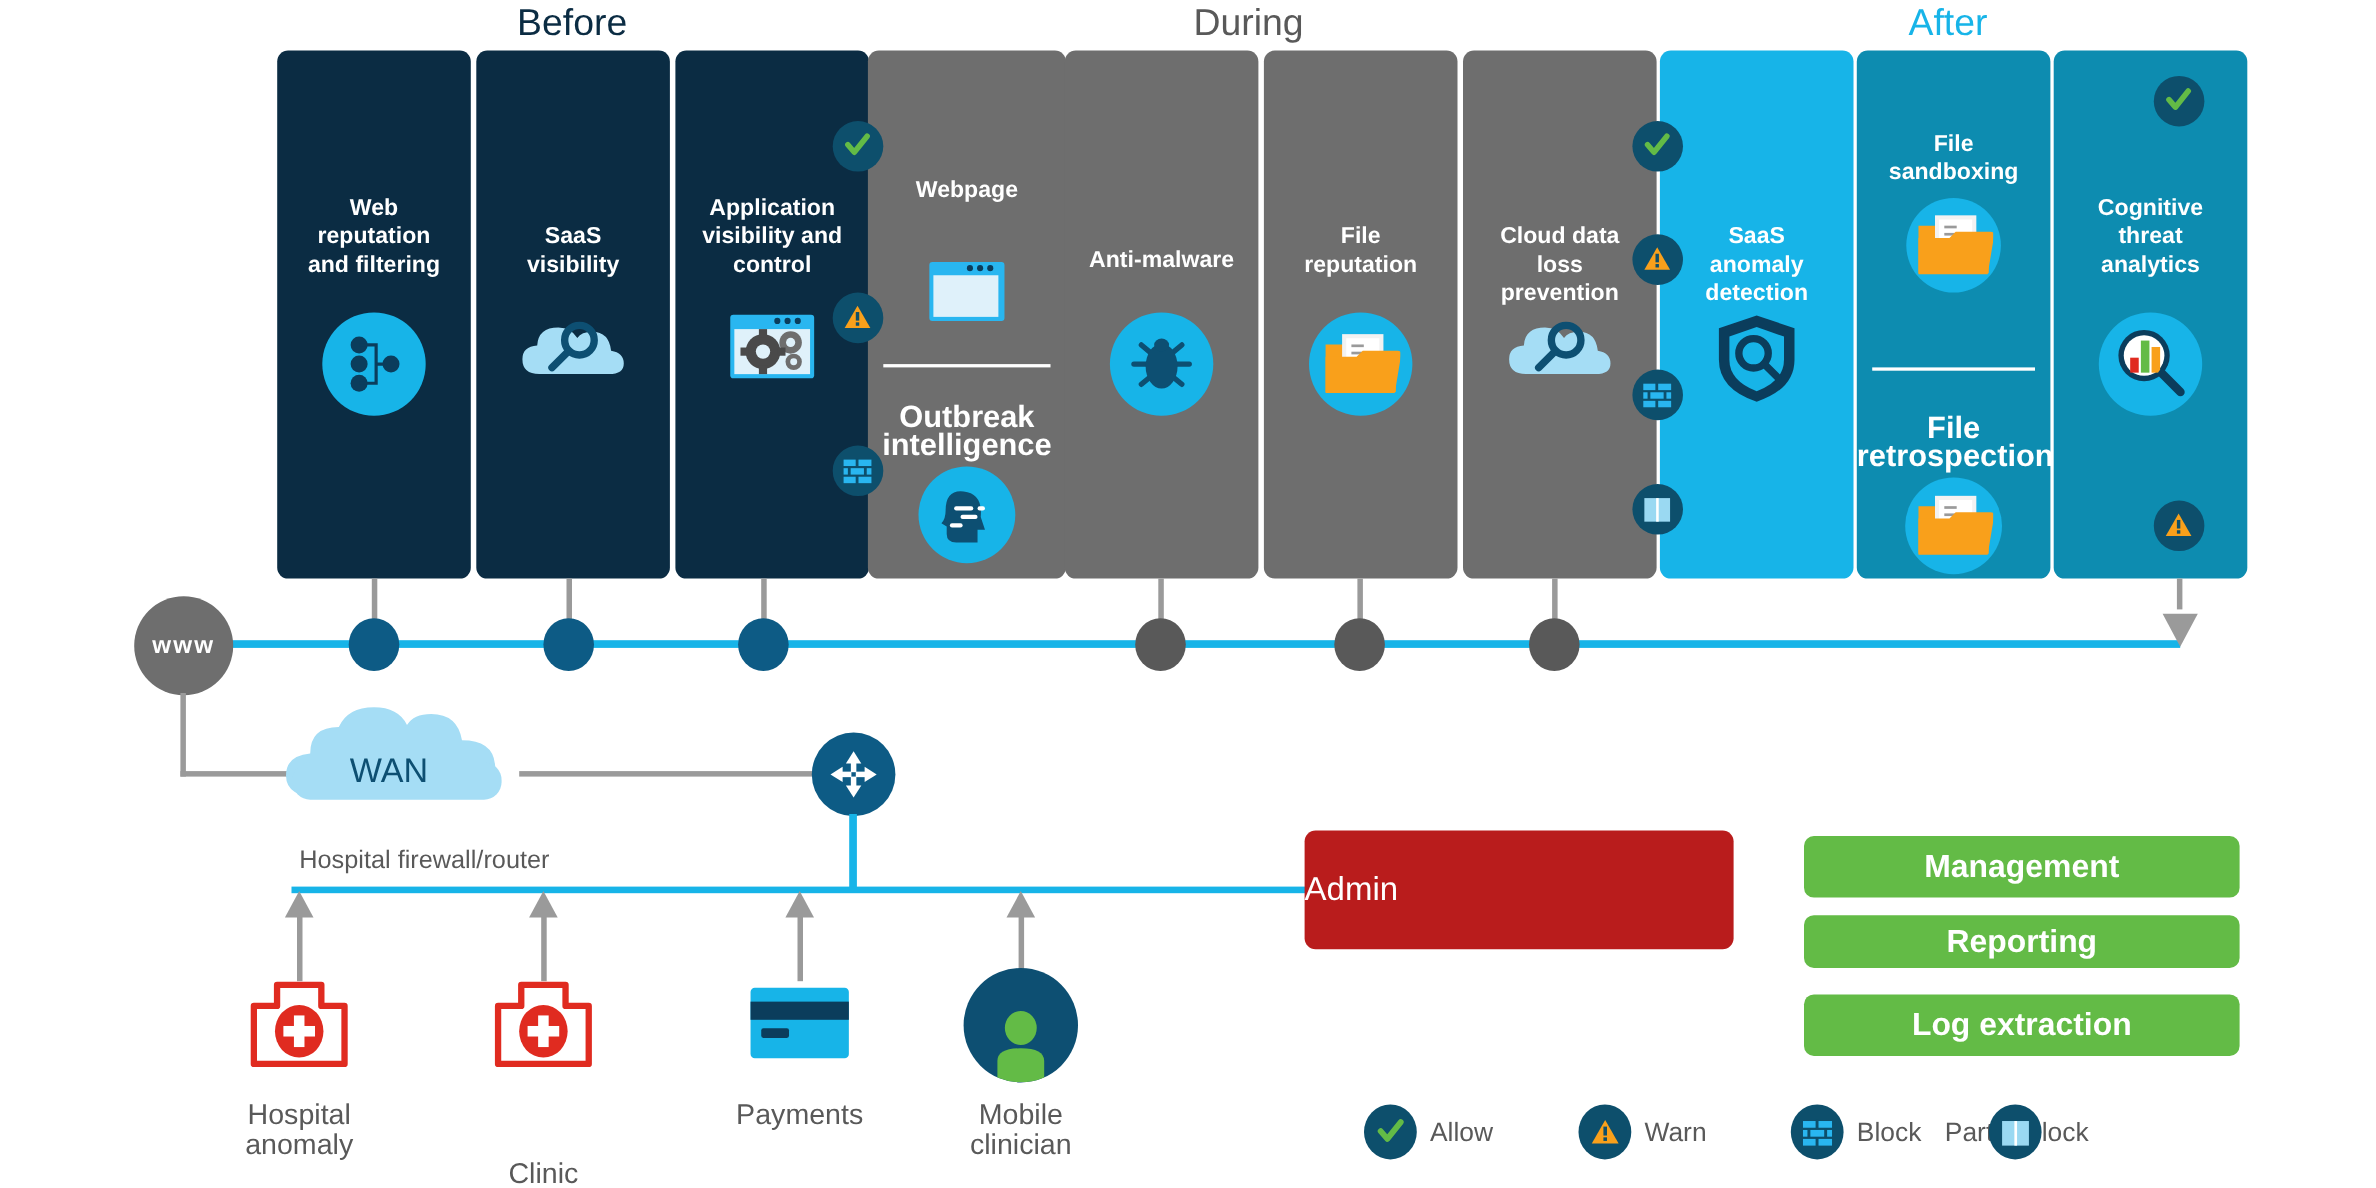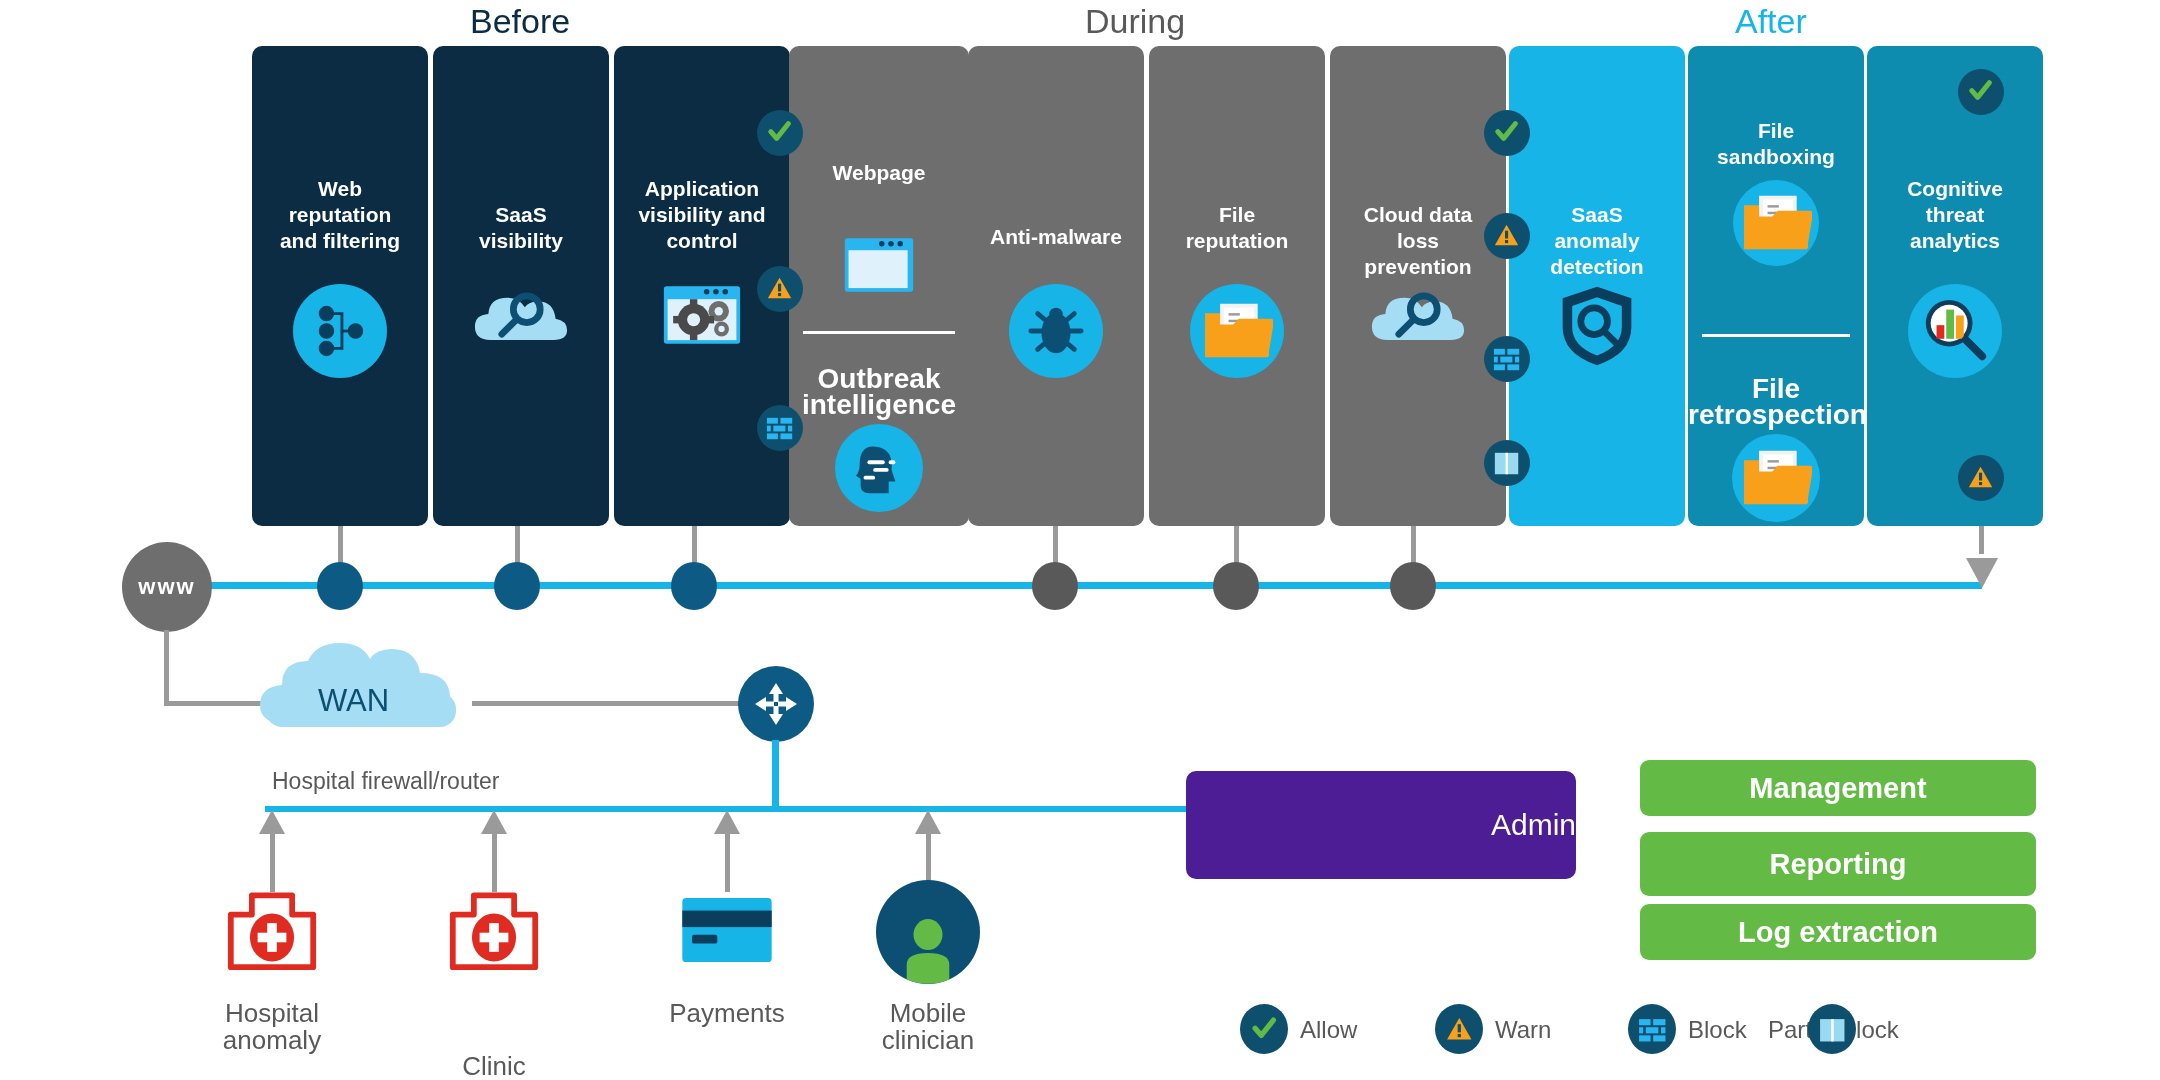--- a/index.html
+++ b/index.html
@@ -67,26 +67,25 @@
   .cyan-line { position: absolute; background: #17b4e8; }
   .node {
     position: absolute;
     border-radius: 50%;
     z-index: 10;
   }
 
   
   .admin-box {
     position: absolute;
-    background: #4c1d95;
+    background: #b91c1c;
     border-radius: 10px;
-    display: flex; align-items: center; justify-content: flex-end;
+    display: flex; align-items: center; justify-content: flex-start;
     color: #ffffff;
     font-size: 30px;
-    margin-top: 16px;
   }
   .green-btn {
     position: absolute;
     background: #63bb46;
     border-radius: 9px;
     display: flex; align-items: center; justify-content: center;
     color: #ffffff;
     font-size: 29px;
     font-weight: bold;
   }
@@ -592,21 +591,21 @@
         <div>clinician</div>
       </div>
     </div>
 
   <div class="admin-box" style="left:1186px; top:755px; width:390px; height:108px;">
     <span>Admin</span>
   </div>
 
   <div id="actions">
       <div class="green-btn" style="left: 1640px; top: 760px; width: 396px; height: 56px;">Management</div>
-      <div class="green-btn" style="left: 1640px; top: 832px; width: 396px; height: 64px;">Reporting</div>
+      <div class="green-btn" style="left: 1640px; top: 832px; width: 396px; height: 48px;">Reporting</div>
       <div class="green-btn" style="left: 1640px; top: 904px; width: 396px; height: 56px;">Log extraction</div>
     </div>
 
   <div id="legend">
       <div class="badge" style="left: 1240px; top: 1004px; width: 48px; height: 50px;">
         <svg width="34.56" height="34.56" viewBox="0 0 34 34">
           <polyline points="8,16 14,23 26,8" fill="none" stroke="#63bb46" stroke-width="5.2" stroke-linecap="round" stroke-linejoin="round"></polyline>
         </svg>
       </div>
       <div class="legend-label" style="left: 1300px; top: 1016px;">Allow</div>

